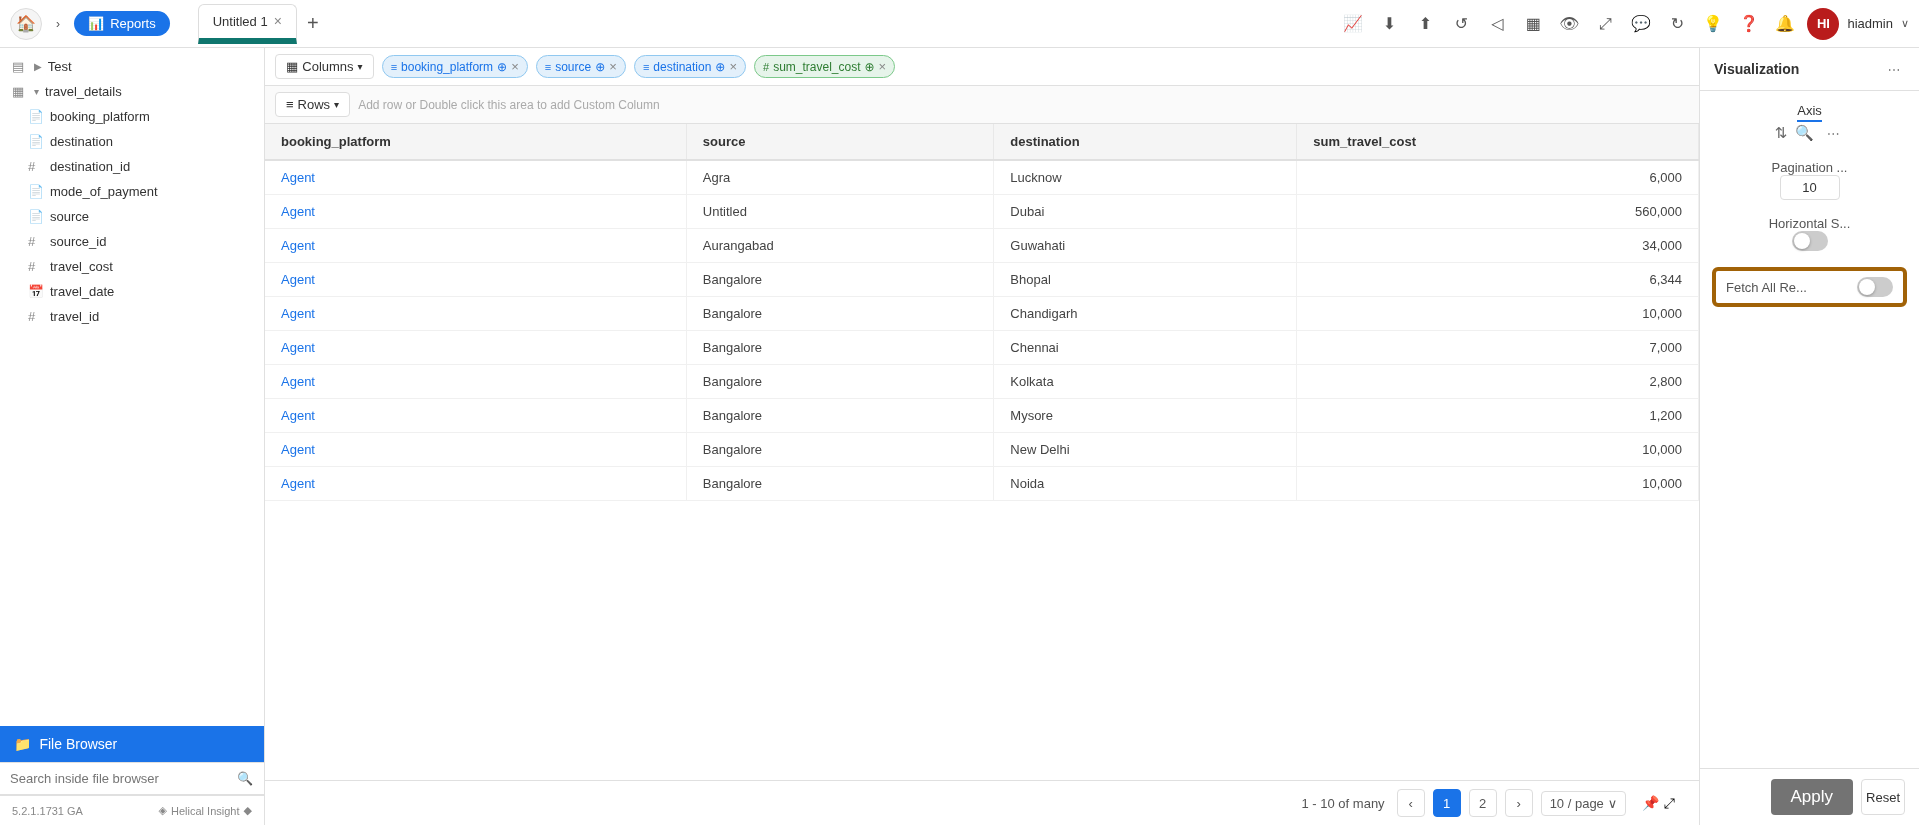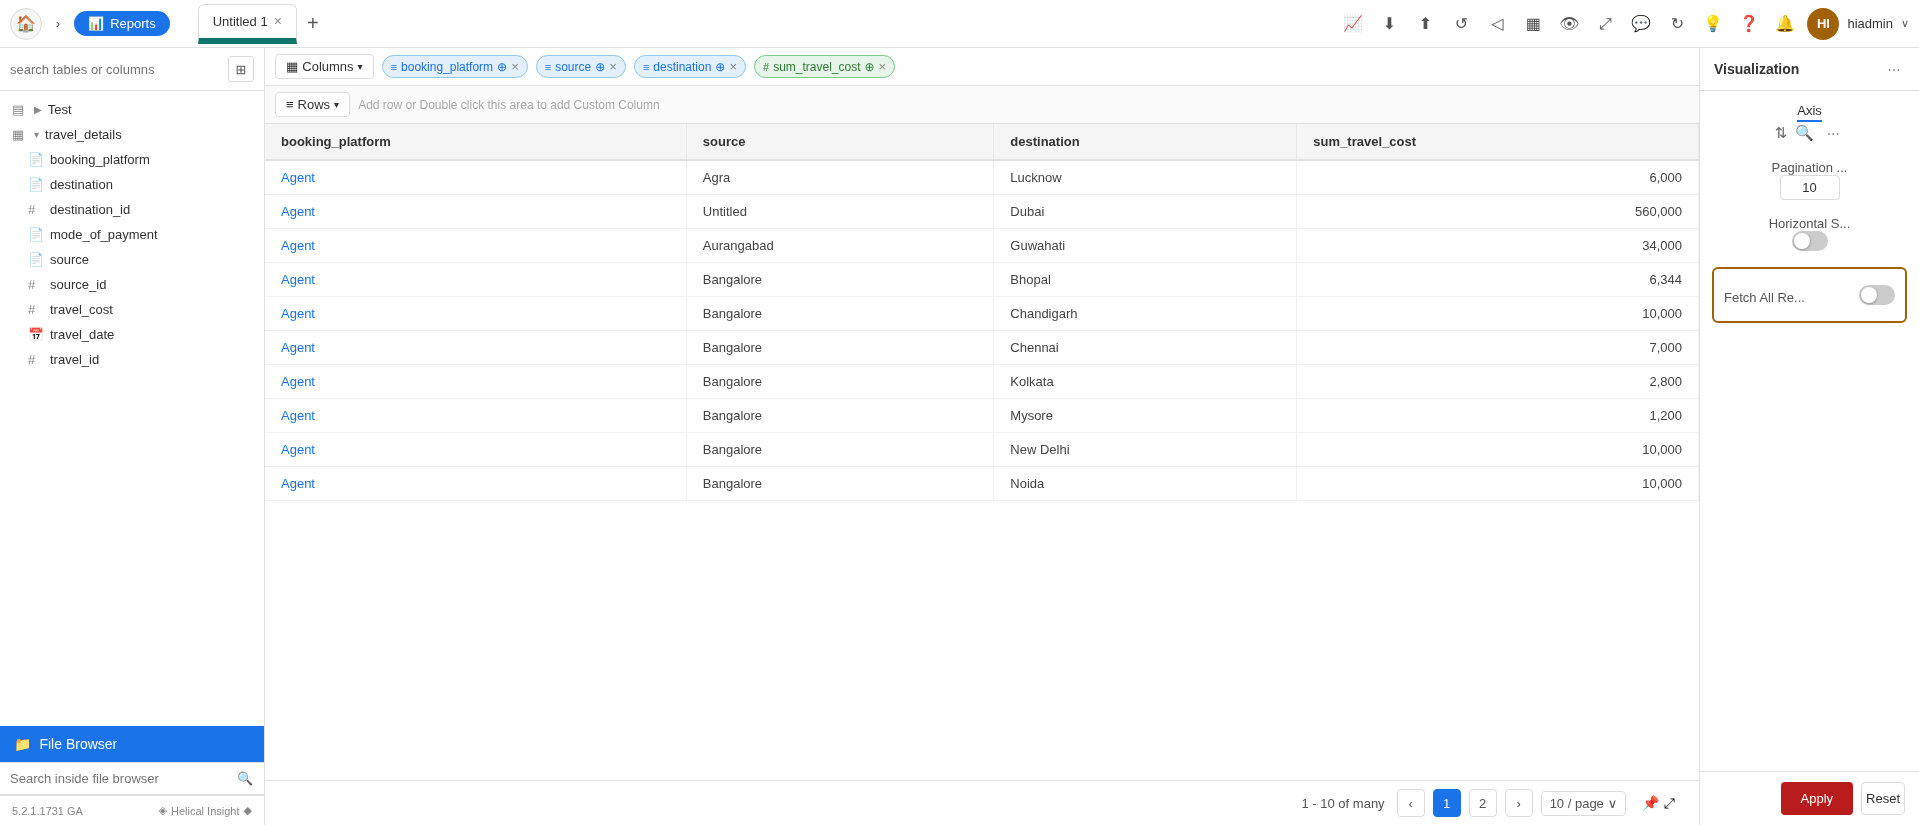--- a/index.html
+++ b/index.html
@@ -40,21 +40,21 @@
     }
     .tab.active { background: #fff; border-bottom: 6px solid #0f766e; z-index: 1; }
     .tab-close { color: #888; font-size: 14px; cursor: pointer; }
     .tab-add { width: 28px; height: 28px; border-radius: 50%; background: transparent; border: none; font-size: 20px; color: #555; cursor: pointer; }
     .topbar-right { display: flex; align-items: center; gap: 8px; margin-left: auto; }
     .icon-btn {
       width: 28px; height: 28px; display: flex; align-items: center; justify-content: center;
       cursor: pointer; color: #555; font-size: 16px; border-radius: 4px;
     }
     .user-avatar {
-      width: 32px; height: 32px; border-radius: 50%; background: #a16207;
+      width: 32px; height: 32px; border-radius: 50%; background: #b91c1c;
       color: #fff; font-size: 13px; font-weight: 600; display: flex; align-items: center; justify-content: center;
     }
     .user-name { font-size: 13px; color: #333; }
 
     
     .main-layout { display: flex; height: calc(100vh - 48px); }
 
     
     .sidebar {
       width: 265px; min-width: 265px;
@@ -198,32 +198,32 @@
     }
     .toggle.off { background: #ccc; }
     .toggle-knob {
       width: 16px; height: 16px; border-radius: 50%; background: #fff;
       position: absolute; top: 2px; left: 2px; transition: left 0.2s;
       box-shadow: 0 1px 3px rgba(0,0,0,0.3);
     }
 
     
     .fetch-all-row {
-      display: flex; align-items: flex-end; justify-content: space-between;
-      border: 2px solid #a16207; border-radius: 6px; padding: 16px 10px;
+      display: flex; align-items: center; justify-content: space-between;
+      border: 4px solid #a16207; border-radius: 6px; padding: 6px 10px;
     }
 
     
     .rp-buttons {
       display: flex; gap: 8px; padding: 10px 14px; border-top: 1px solid #e0e0e0;
       justify-content: flex-end; margin-top: auto;
     }
     .apply-btn {
-      background: #b91c1c; color: #fff; border: none; border-radius: 4px;
-      padding: 8px 20px; font-size: 13px; font-weight: 500; cursor: pointer;
+      background: #737373; color: #fff; border: none; border-radius: 4px;
+      padding: 8px 20px; font-size: 17px; font-weight: 500; cursor: pointer;
     }
     .reset-btn {
       background: #fff; color: #333; border: 1px solid #ddd; border-radius: 4px;
       padding: 8px 4px; font-size: 13px; cursor: pointer;
     }
   </style>
 </head>
 <body>
 
 <div class="topbar">
@@ -261,24 +261,20 @@
     <div class="user-avatar">HI</div>
     <span class="user-name">hiadmin</span>
     <span style="font-size:11px;color:#555;cursor:pointer;">∨</span>
   </div>
 </div>
 
 <div class="main-layout">
 
   <div class="sidebar">
 
-    <div class="sidebar-search">
-      <input type="text" placeholder="search tables or columns" style="">
-      <div class="grid-icon-btn">⊞</div>
-    </div>
 
     <div class="sidebar-tree" style="position:relative;">
       <div class="tree-item">
         <span class="item-icon">▤</span>
         <span class="expand-arrow">▶</span>
         <span class="item-label">Test</span>
       </div>
       <div class="tree-item">
         <span class="item-icon">▦</span>
         <span class="expand-arrow">▾</span>

